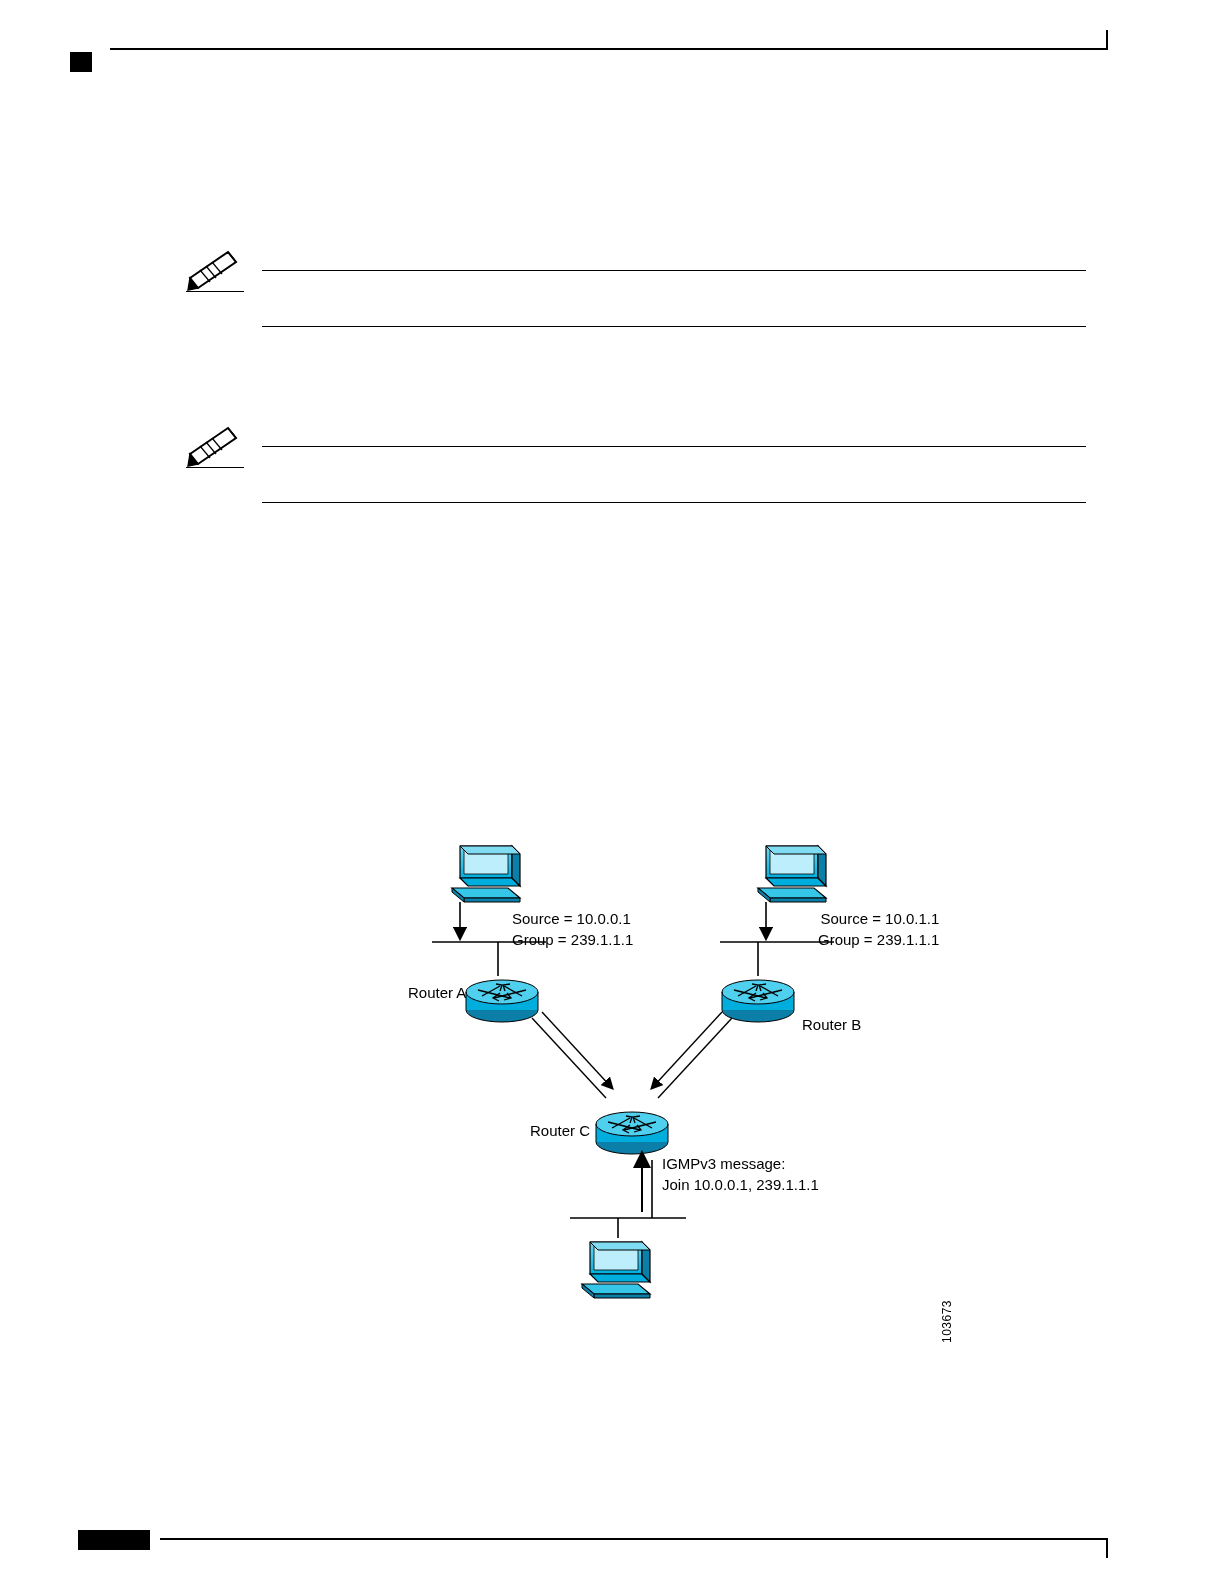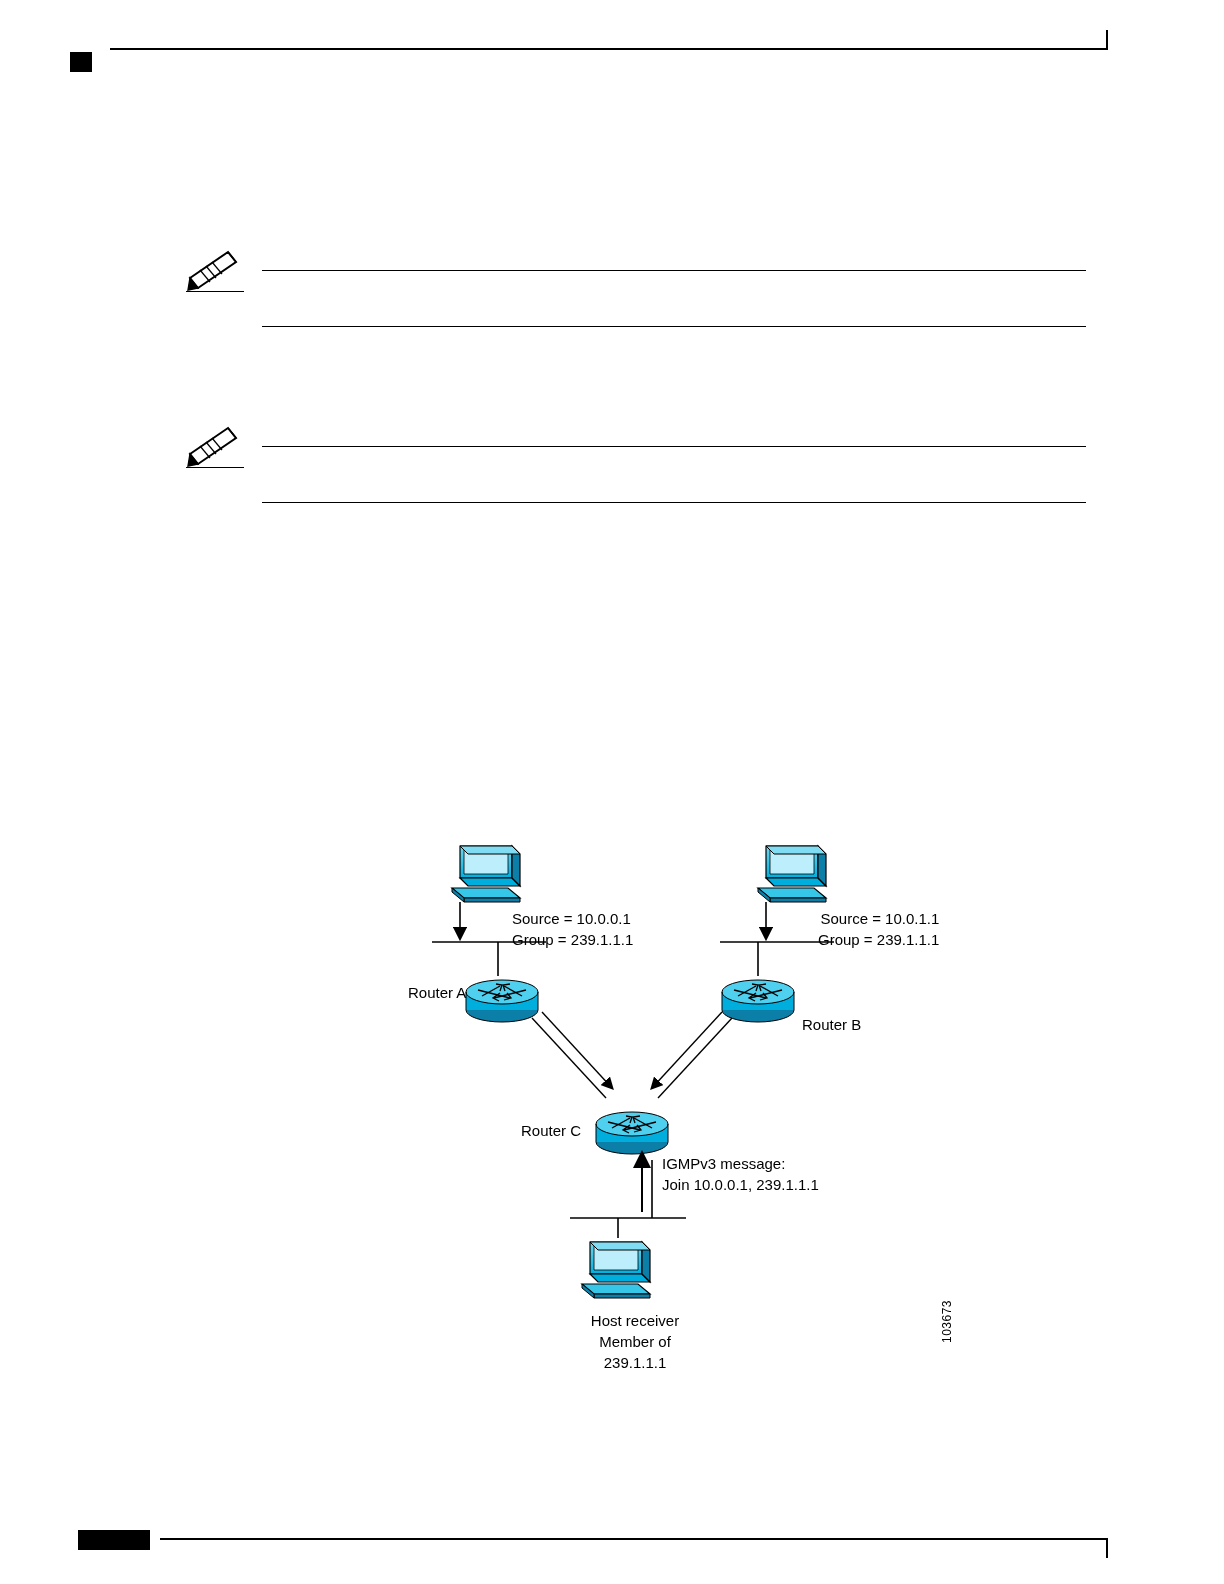--- a/index.html
+++ b/index.html
@@ -126,21 +126,21 @@
     font-size: 15px;
     line-height: 21px;
     white-space: pre;
     color: #000000;
   }
 
   #label-source-a { left: 122px; top: 78px; }
   #label-source-b { left: 428px; top: 78px; text-align: right; }
   #label-router-a { left: 18px; top: 152px; width: 78px; text-align: left; }
   #label-router-b { left: 412px; top: 152px; margin-top: 32px; }
-  #label-router-c { left: 122px; top: 290px; width: 78px; text-align: center; }
+  #label-router-c { left: 122px; top: 290px; width: 78px; text-align: right; }
   #label-igmp { left: 272px; top: 323px; }
   #label-host { left: 165px; top: 480px; width: 160px; text-align: center; }
 
   .fig-id {
     position: absolute;
     left: 940px;
     top: 1300px;
     font-size: 12px;
     letter-spacing: 0.5px;
     writing-mode: vertical-rl;
@@ -309,22 +309,19 @@
 
   <div class="fig-label" id="label-source-a">Source = 10.0.0.1
 Group = 239.1.1.1</div>
   <div class="fig-label" id="label-source-b">Source = 10.0.1.1
 Group = 239.1.1.1</div>
   <div class="fig-label" id="label-router-a">Router A</div>
   <div class="fig-label" id="label-router-b">Router B</div>
   <div class="fig-label" id="label-router-c">Router C</div>
   <div class="fig-label" id="label-igmp">IGMPv3 message:
 Join 10.0.0.1, 239.1.1.1</div>
-  <div class="fig-label" id="label-host">Host receiver
-Member of
-239.1.1.1</div>
 </div>
 
 <div class="fig-id">103673</div>
 
 <div class="footer-block"></div>
 <div class="footer-rule"></div>
 <div class="footer-tick"></div>
 
 </body></html>

